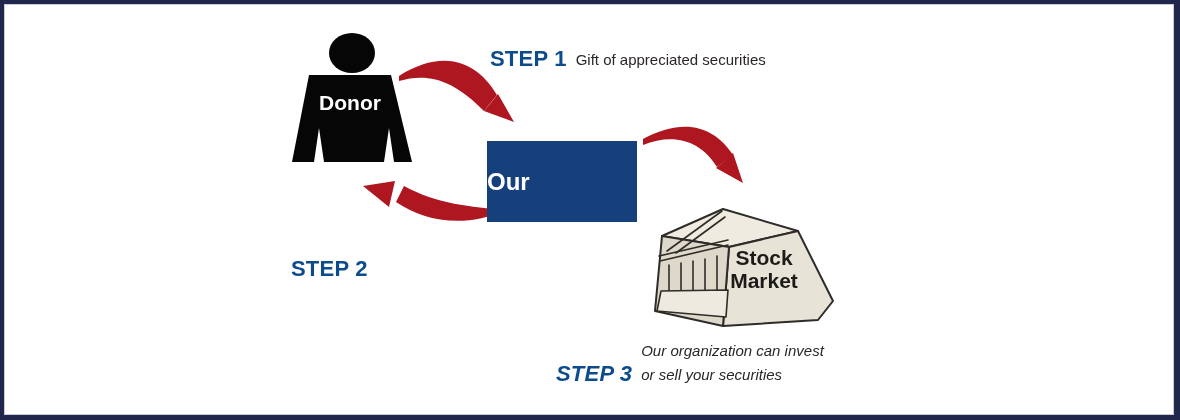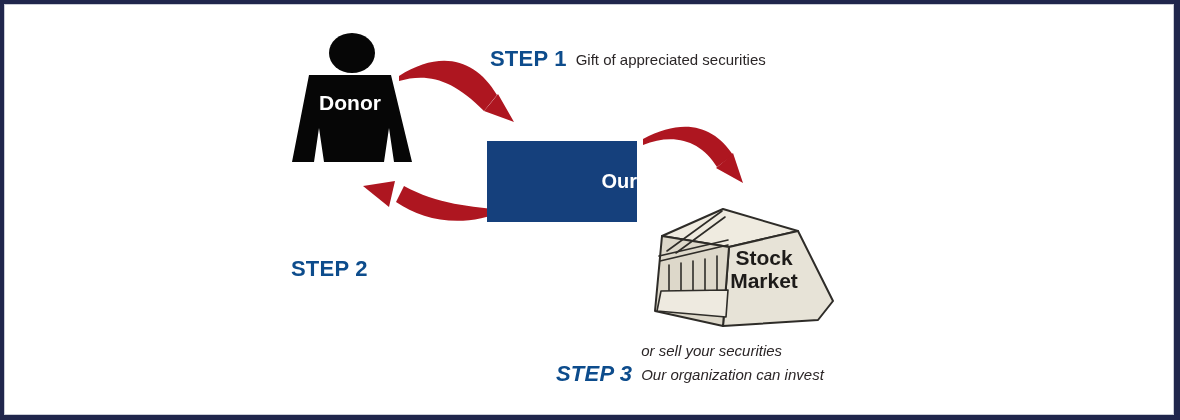--- a/index.html
+++ b/index.html
@@ -81,23 +81,23 @@
 
   
   .org-box {
     position: absolute;
     left: 487px; top: 141px;
     width: 150px; height: 81px;
     background: var(--box_navy);
     color: var(--box_text);
     display: flex;
     flex-direction: column;
-    align-items: flex-end;
+    align-items: flex-start;
     justify-content: center;
-    font-size: 20px;
+    font-size: 24px;
     font-weight: 700;
     line-height: 23px;
     text-align: center;
   }
 </style>
 </head>
 <body>
 
 <div class="frame">
   <div class="canvas">
@@ -149,22 +149,22 @@
       <span class="step-text">Gift of appreciated securities</span>
     </div>
 
     <div class="step step2">
       <span class="step-label">STEP 2</span>
     </div>
 
     <div class="step step3">
       <span class="step-label">STEP 3</span>
       <span class="step-text">
+        <div>Our organization can invest</div>
         <div>or sell your securities</div>
-        <div>Our organization can invest</div>
       </span>
     </div>
 
     <div class="org-box">
       <div>Our</div>
     </div>
 
   </div>
 </div>
 

